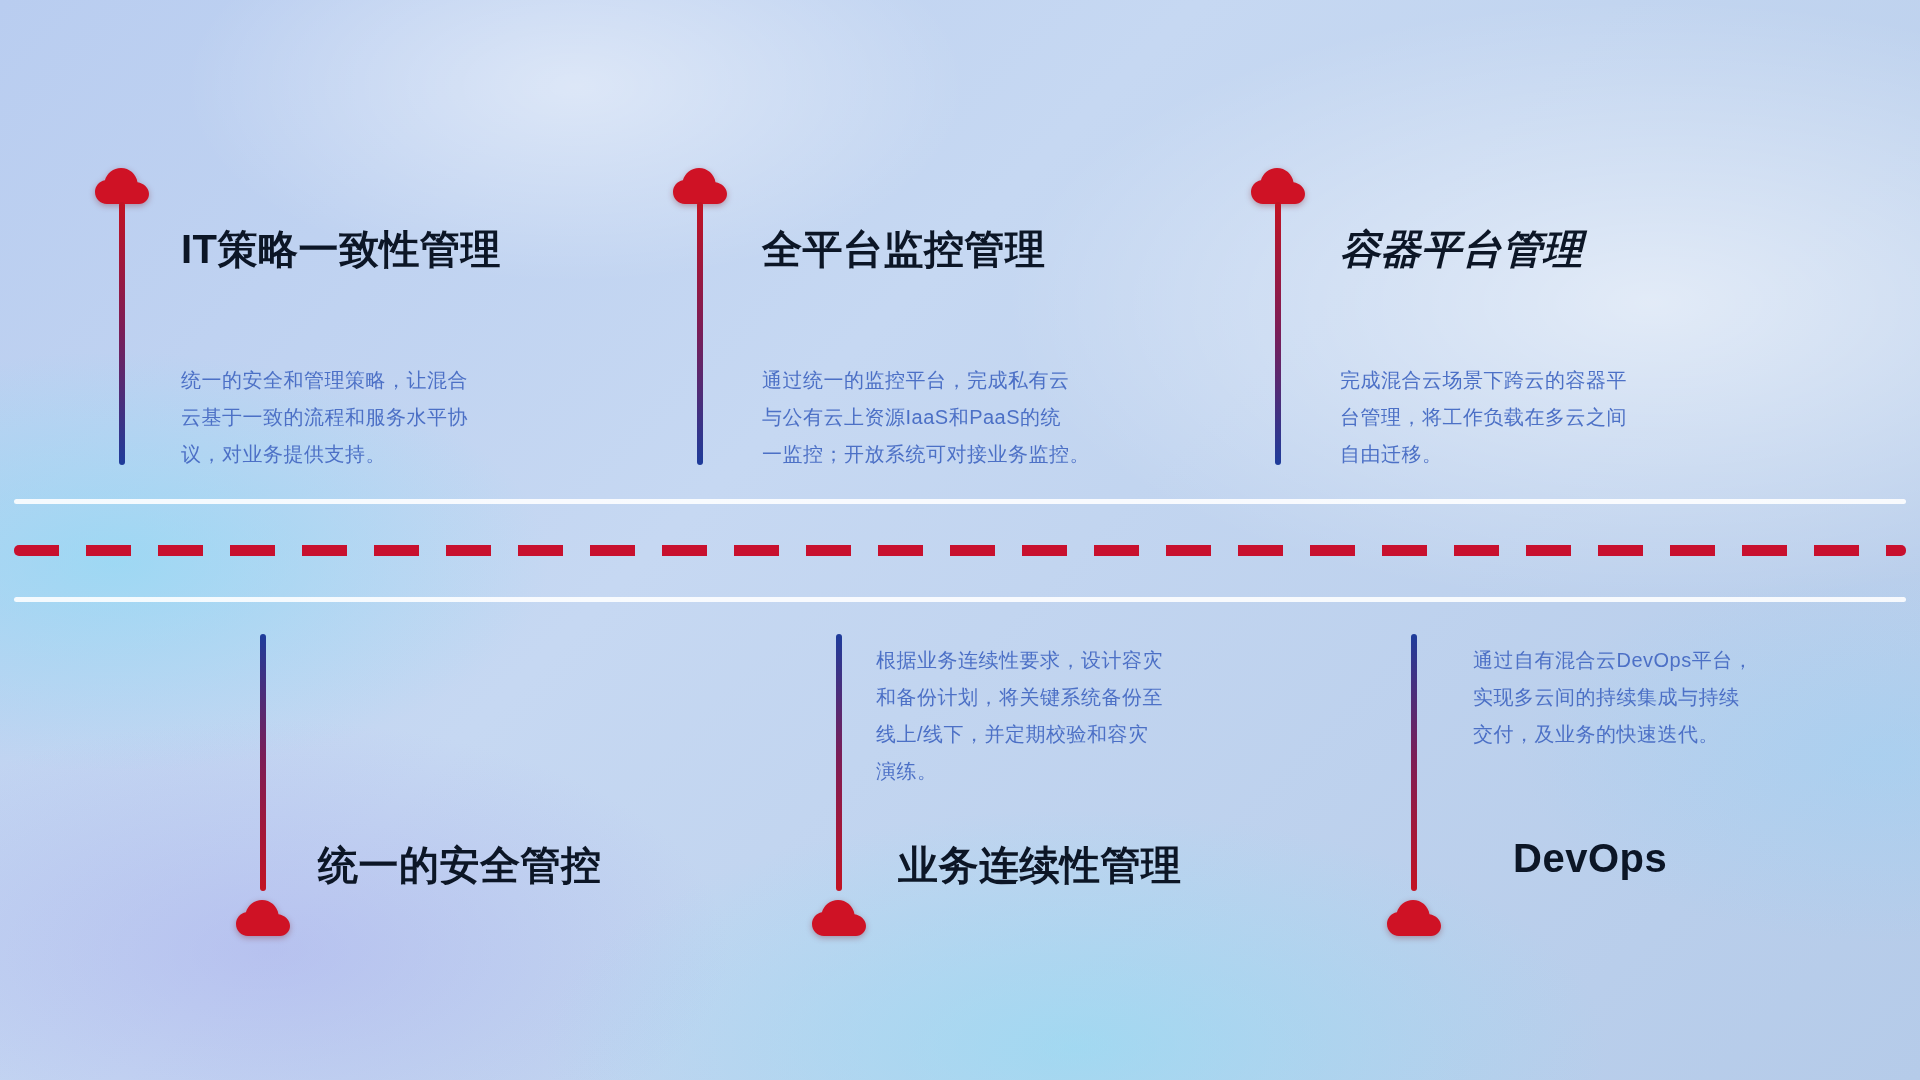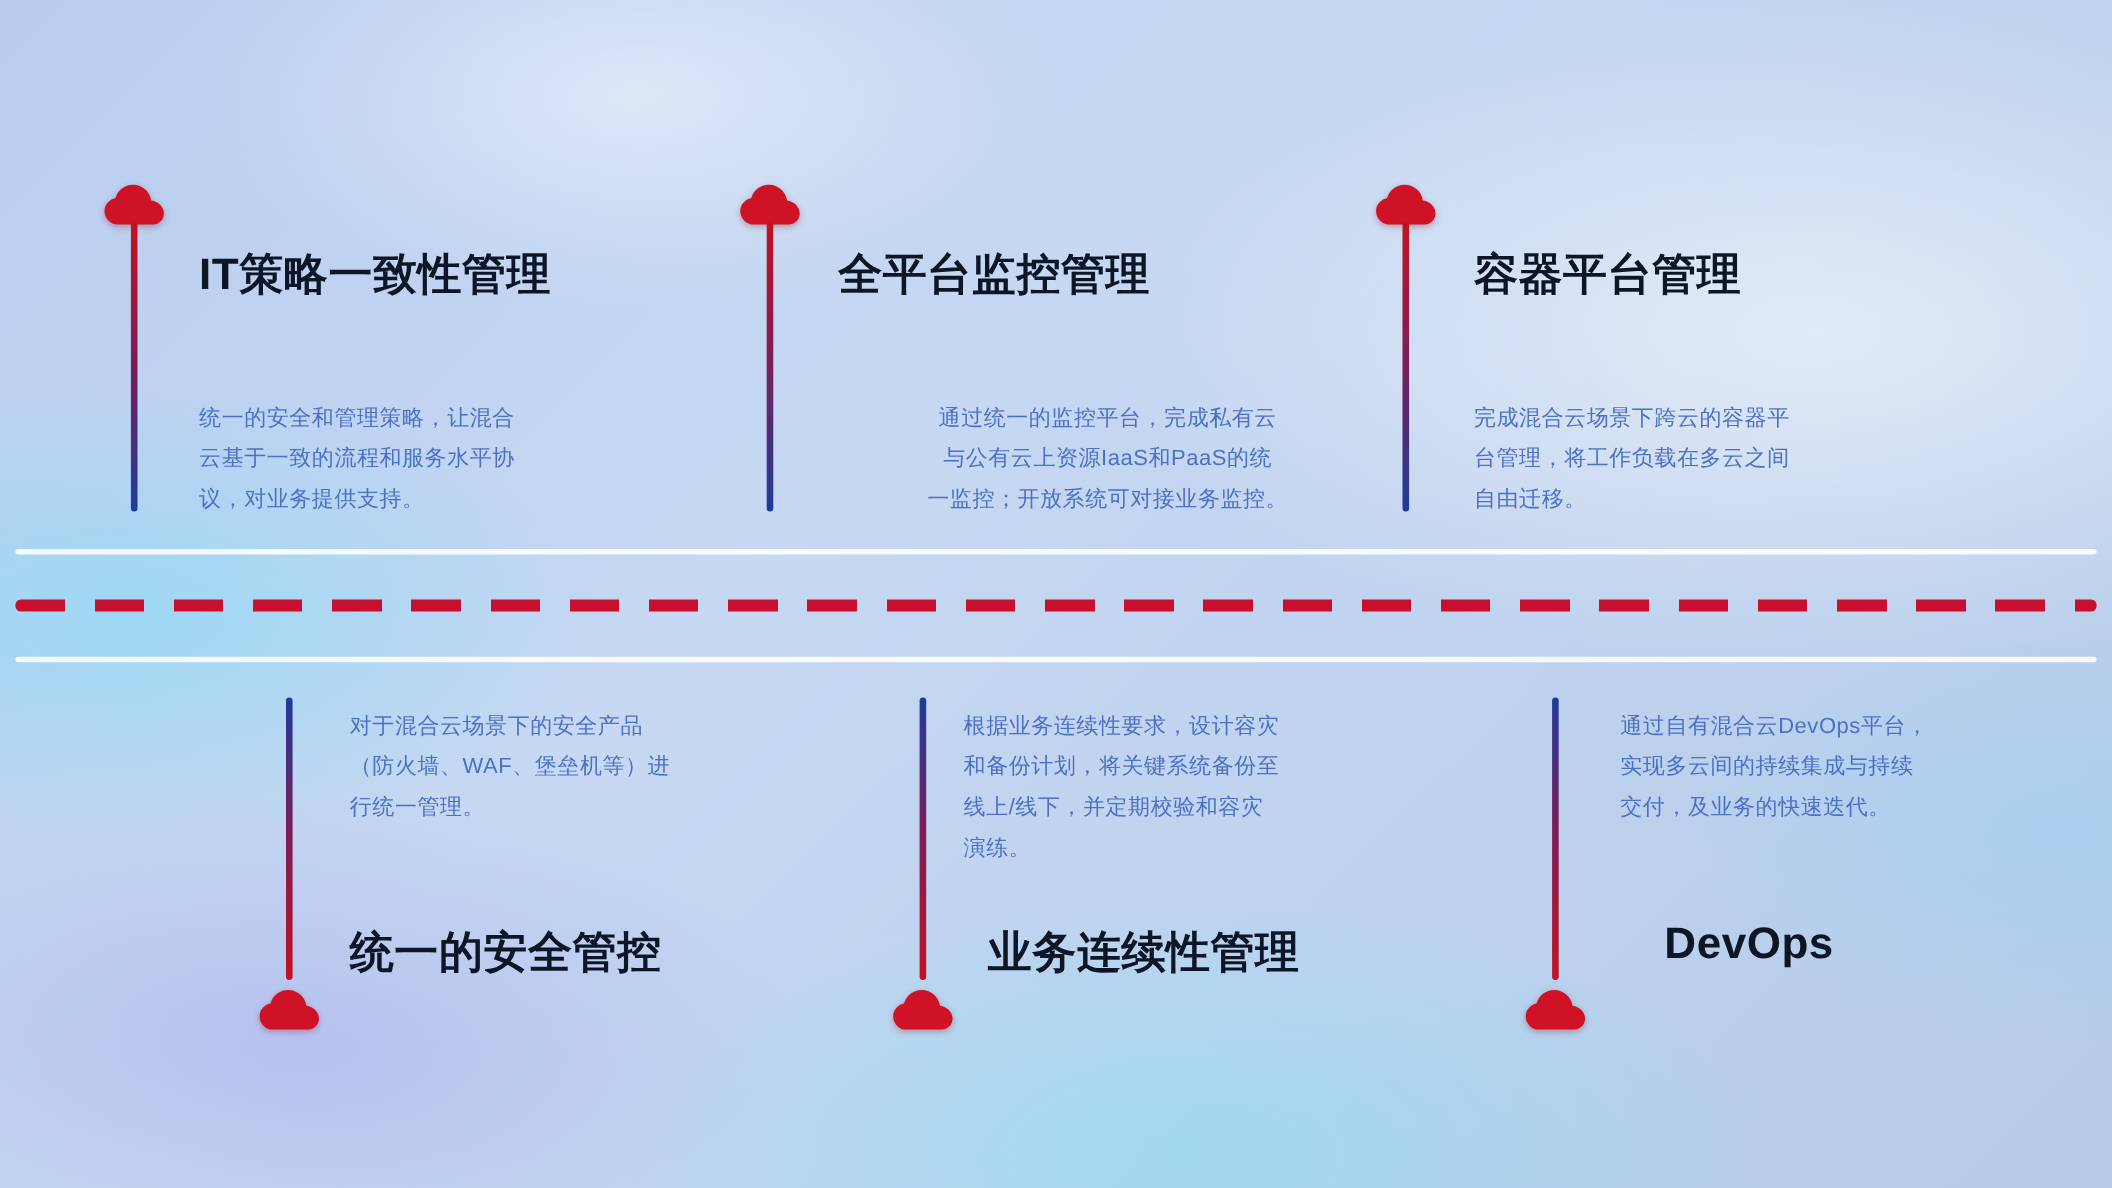--- a/index.html
+++ b/index.html
@@ -96,48 +96,45 @@
 云基于一致的流程和服务水平协
 议，对业务提供支持。</div>
 
   <span class="cloud" style="left:671px; top:166px;">
     <svg viewBox="0 0 58 40">
         <path fill="currentColor" d="M46,38 H14 C7.4,38 2,32.6 2,26 C2,20.1 6.3,15.2 11.9,14.2 C13.9,7.3 20.3,2 28,2 C36.4,2 43.3,8.2 44.5,16.3 C50.9,17.2 56,22.1 56,28 C56,33.5 51.5,38 46,38 Z"></path>
       </svg>
   </span>
   <div class="stem stem-top" style="left:697px; top:202px; height:263px;"></div>
   <div class="item-title" style="left:762px; top:222px;">全平台监控管理</div>
-  <div class="item-desc" style="left:762px; top:362px;text-align:center;">通过统一的监控平台，完成私有云
+  <div class="item-desc" style="left:762px; top:362px;">通过统一的监控平台，完成私有云
 与公有云上资源IaaS和PaaS的统
 一监控；开放系统可对接业务监控。</div>
 
   <span class="cloud" style="left:1249px; top:166px;">
     <svg viewBox="0 0 58 40">
         <path fill="currentColor" d="M46,38 H14 C7.4,38 2,32.6 2,26 C2,20.1 6.3,15.2 11.9,14.2 C13.9,7.3 20.3,2 28,2 C36.4,2 43.3,8.2 44.5,16.3 C50.9,17.2 56,22.1 56,28 C56,33.5 51.5,38 46,38 Z"></path>
       </svg>
   </span>
   <div class="stem stem-top" style="left:1275px; top:202px; height:263px;"></div>
-  <div class="item-title" style="left:1340px; top:222px;">容器平台管理</div>
+  <div class="item-title" style="left:1340px; top:222px;font-style:italic;">容器平台管理</div>
   <div class="item-desc" style="left:1340px; top:362px;">完成混合云场景下跨云的容器平
 台管理，将工作负载在多云之间
 自由迁移。</div>
 
   <div class="divider-solid" style="top:499px;"></div>
   <div class="divider-dashed" style="top:545px;"></div>
   <div class="divider-solid" style="top:597px;"></div>
 
   <div class="stem stem-bottom" style="left:260px; top:634px; height:257px;"></div>
   <span class="cloud" style="left:234px; top:898px;">
     <svg viewBox="0 0 58 40">
         <path fill="currentColor" d="M46,38 H14 C7.4,38 2,32.6 2,26 C2,20.1 6.3,15.2 11.9,14.2 C13.9,7.3 20.3,2 28,2 C36.4,2 43.3,8.2 44.5,16.3 C50.9,17.2 56,22.1 56,28 C56,33.5 51.5,38 46,38 Z"></path>
       </svg>
   </span>
-  <div class="item-desc" style="left:318px; top:642px;">对于混合云场景下的安全产品
-（防火墙、WAF、堡垒机等）进
-行统一管理。</div>
   <div class="item-title" style="left:318px; top:838px;">统一的安全管控</div>
 
   <div class="stem stem-bottom" style="left:836px; top:634px; height:257px;"></div>
   <span class="cloud" style="left:810px; top:898px;">
     <svg viewBox="0 0 58 40">
         <path fill="currentColor" d="M46,38 H14 C7.4,38 2,32.6 2,26 C2,20.1 6.3,15.2 11.9,14.2 C13.9,7.3 20.3,2 28,2 C36.4,2 43.3,8.2 44.5,16.3 C50.9,17.2 56,22.1 56,28 C56,33.5 51.5,38 46,38 Z"></path>
       </svg>
   </span>
   <div class="item-desc" style="left:876px; top:642px;">根据业务连续性要求，设计容灾
 和备份计划，将关键系统备份至

